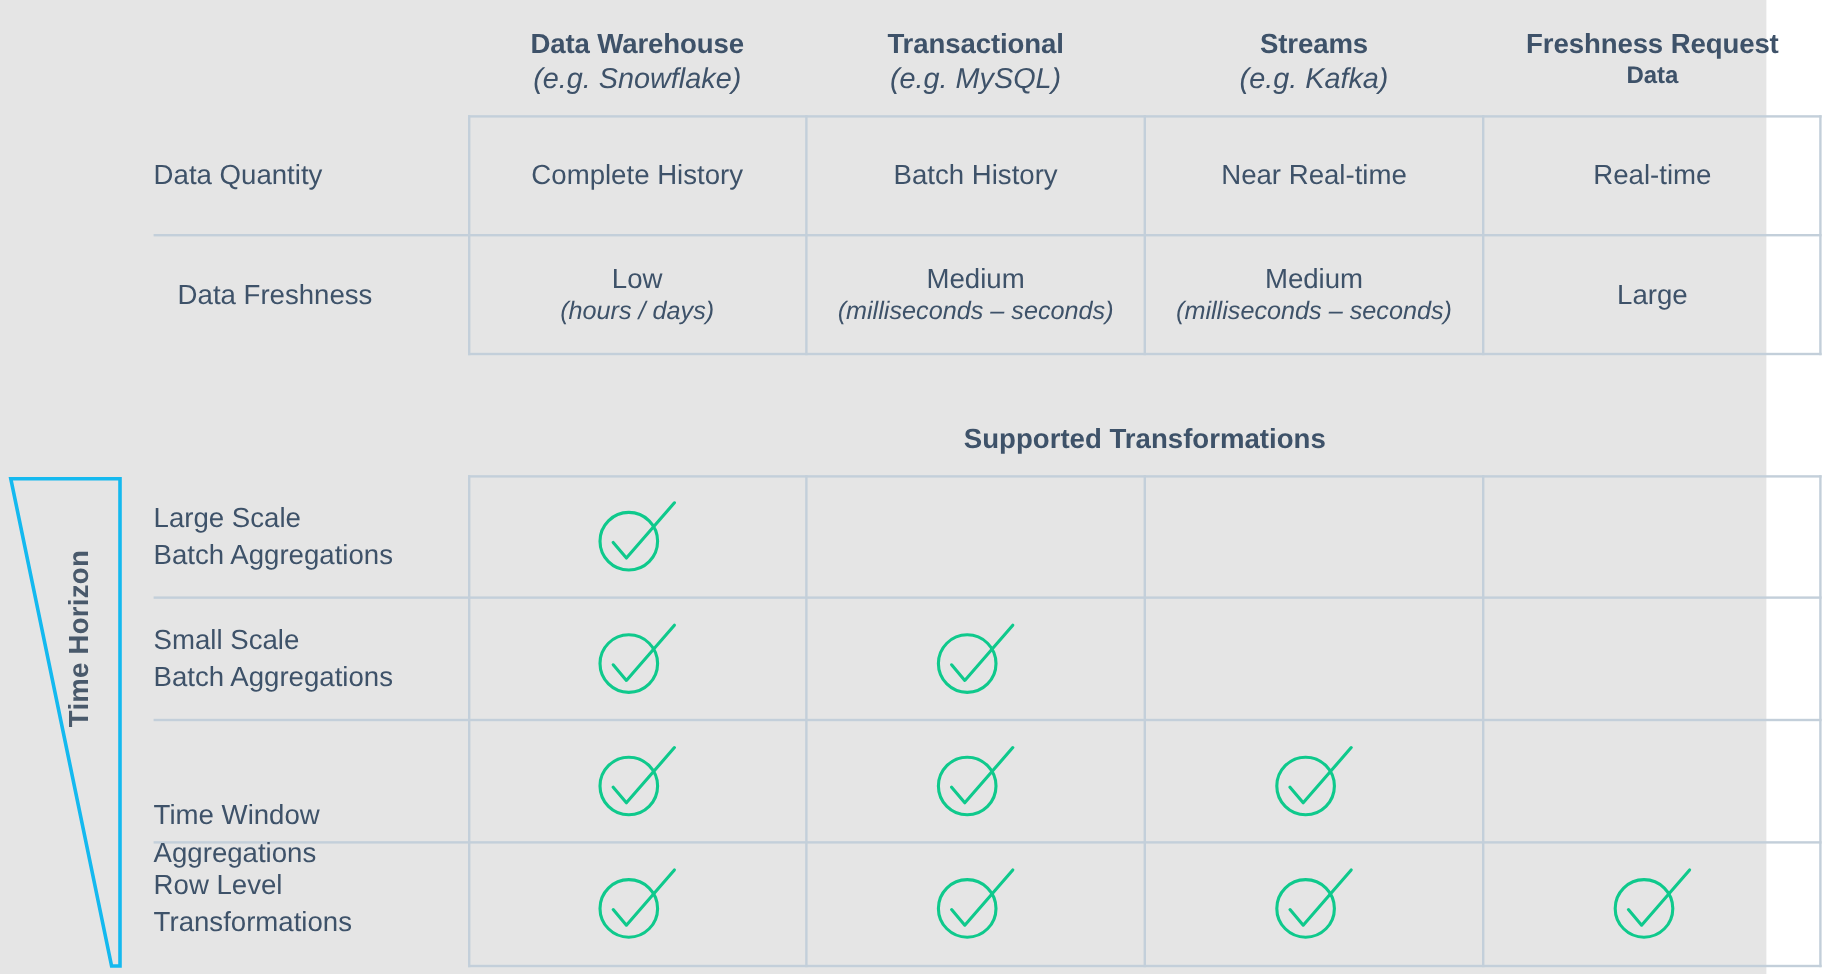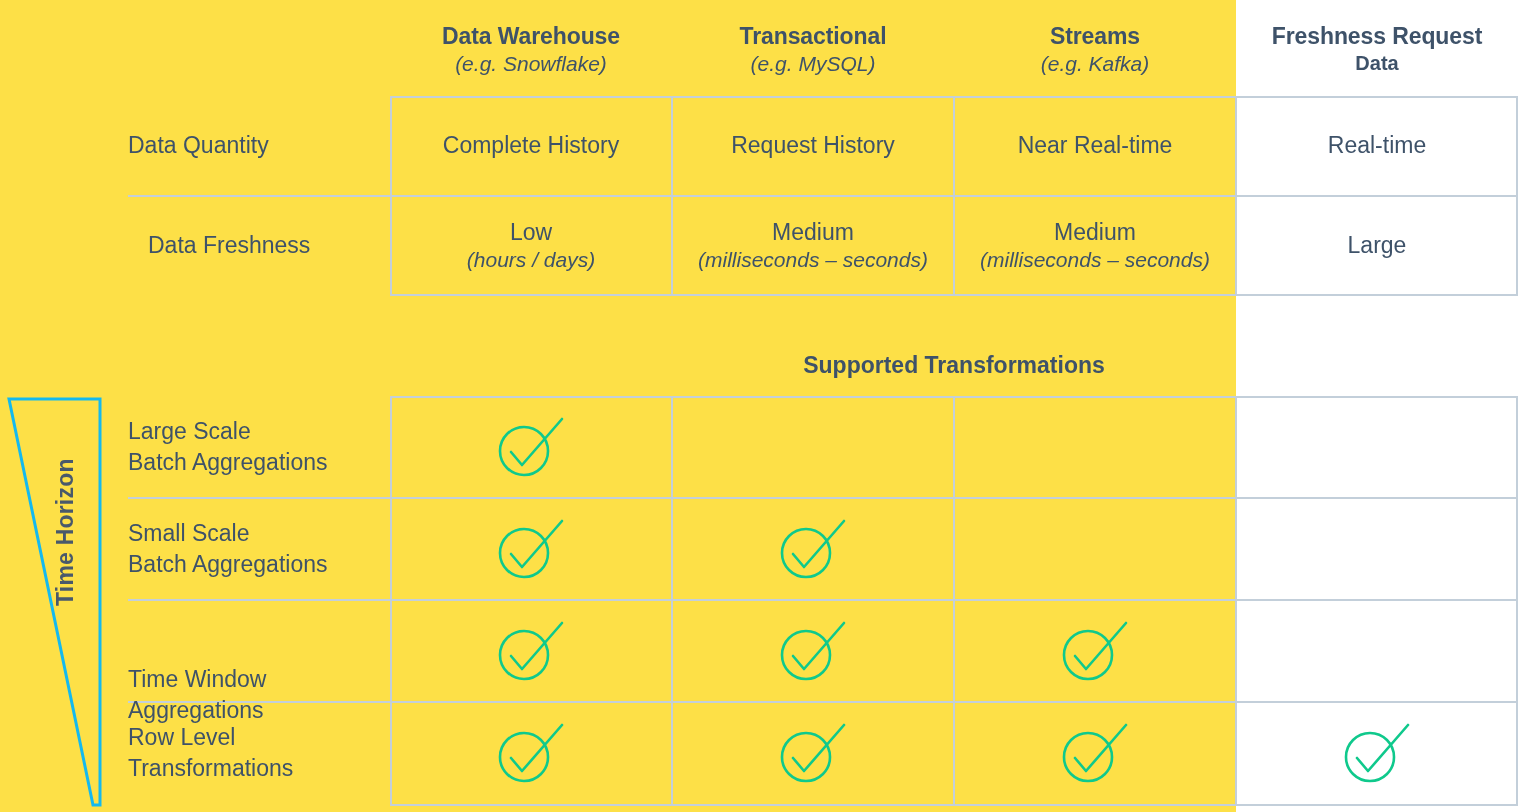--- a/index.html
+++ b/index.html
@@ -7,23 +7,23 @@
   html, body {
     width: 1520px;
     height: 812px;
     background: #ffffff;
     font-family: "Liberation Sans", sans-serif;
     overflow: hidden;
   }
 
   #root {
     position: relative;
-    width: 1236px;
+    width: 1472px;
     height: 812px;
-    background: #fde047;
+    background: #e5e5e5;
   }
 
   
 
   .grid-line { background: #c3cfda; position: absolute; }
 
   
   #top-section {
     position: absolute;
     left: 0; top: 0;
@@ -39,21 +39,21 @@
     line-height: 1.26;
   }
   .col-head .ch-title {
     display: block;
     font-size: 23px;
     font-weight: bold;
     letter-spacing: -0.1px;
   }
   .col-head .ch-sub {
     display: block;
-    font-size: 21px;
+    font-size: 24px;
     font-style: italic;
   }
   #ch-0 { left: 390px; }
   #ch-1 { left: 672px; }
   #ch-2 { left: 954px; }
   #ch-3 { left: 1236px; }
 
   .row-label {
     position: absolute;
     left: 128px;
@@ -172,21 +172,21 @@
     <div class="grid-line" style="left:1235px; top:96px;  width:2px; height:200px;"></div>
     <div class="grid-line" style="left:1516px; top:96px;  width:2px; height:200px;"></div>
 
     <div class="row-label" style="top:96px; height:99px;">
       <span>Data Quantity</span>
     </div>
     <div class="cell" style="left:390px;  top:96px; height:99px;">
       <span>Complete History</span>
     </div>
     <div class="cell" style="left:672px;  top:96px; height:99px;">
-      <span>Request History</span>
+      <span>Batch History</span>
     </div>
     <div class="cell" style="left:1236px; top:96px; height:99px;">
       <span>Real-time</span>
     </div>
     <div class="cell" style="left:954px;  top:96px; height:99px;">
       <span>Near Real-time</span>
     </div>
 
     <div class="row-label" style="top:196px; height:99px;margin-left:20px;">
       <span>Data Freshness</span>

